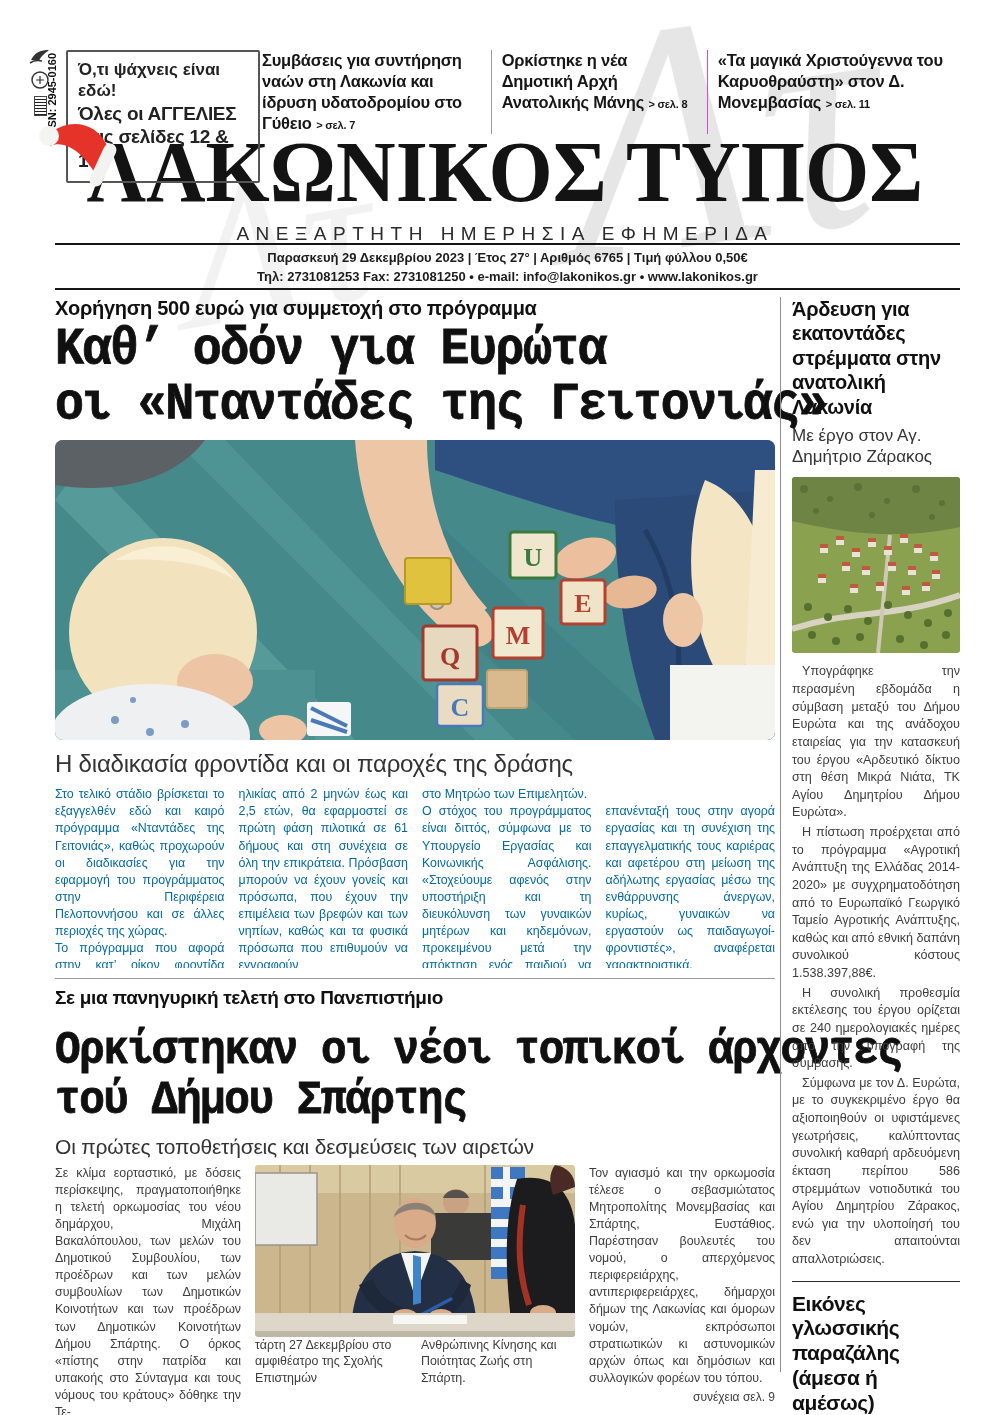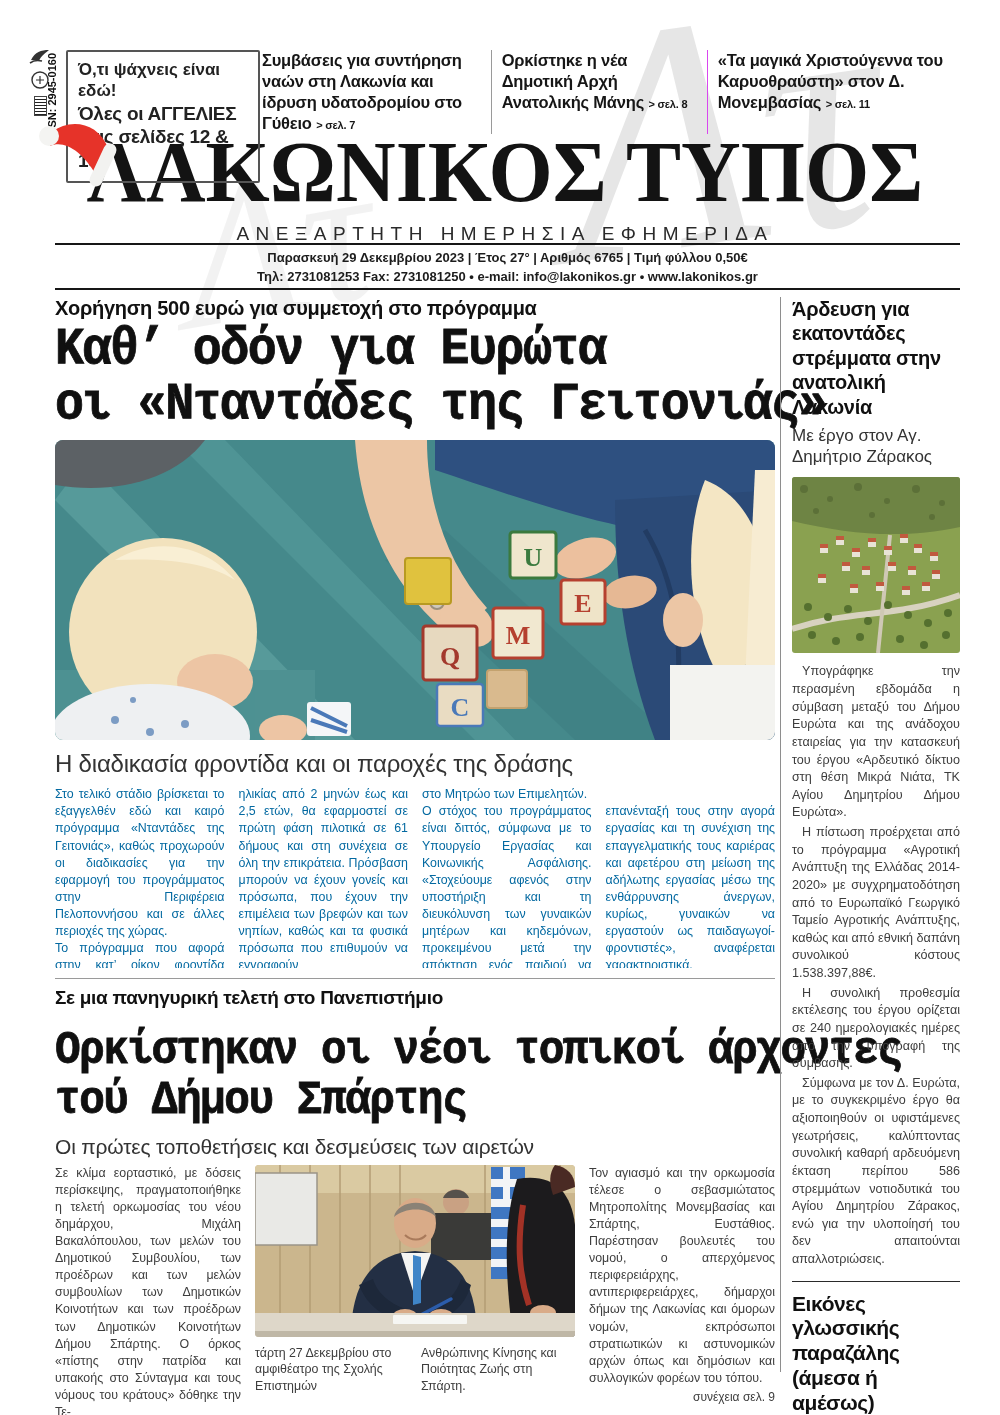--- a/index.html
+++ b/index.html
@@ -58,21 +58,21 @@
   .bodyrow{display:flex;gap:14px;height:182px;overflow:hidden;}
   .bcol{flex:1;font-size:12.4px;line-height:1.38;text-align:justify;color:#0369a1;white-space:pre-line;}
   .cont{font-size:12px;color:#3d3d3d;text-align:right;margin-top:2px;}
   .hdiv{border-top:1px solid #9a9a9a;margin:10px 0 8px;}
 
   .subhead2{font-size:21px;color:#333;margin:8px 0 6px;letter-spacing:-0.2px;}
   .row2{display:flex;gap:14px;margin-top:4px;justify-content:center;}
   .s2col{width:186px;font-size:12.4px;line-height:1.38;text-align:justify;color:#3d3d3d;}
   .s2mid{width:320px;}
   .photo2{width:320px;height:172px;border-radius:4px;}
-  .s2caps{display:flex;gap:12px;margin-top:8px;}
+  .s2caps{display:flex;gap:12px;margin-top:0;}
   .s2caps div{width:154px;font-size:12.4px;line-height:1.35;color:#3d3d3d;}
 
   
   .sb-head{font-size:20px;font-weight:bold;line-height:1.22;color:#101010;letter-spacing:-0.3px;}
   .sb-sub{font-size:17px;color:#333;margin-top:6px;line-height:1.25;}
   .photo3{width:168px;height:176px;margin-top:10px;border-radius:3px;}
   .sb-body{margin-top:10px;}
   .sb-body p{font-size:12.6px;line-height:1.4;text-align:justify;color:#3d3d3d;margin:0 0 2px;text-indent:10px;}
   .sb-div{border-top:1px solid #2a2a2a;margin:12px 0 10px;}
   .op-title{font-size:21px;font-weight:bold;line-height:1.18;color:#101010;letter-spacing:-0.4px;}

